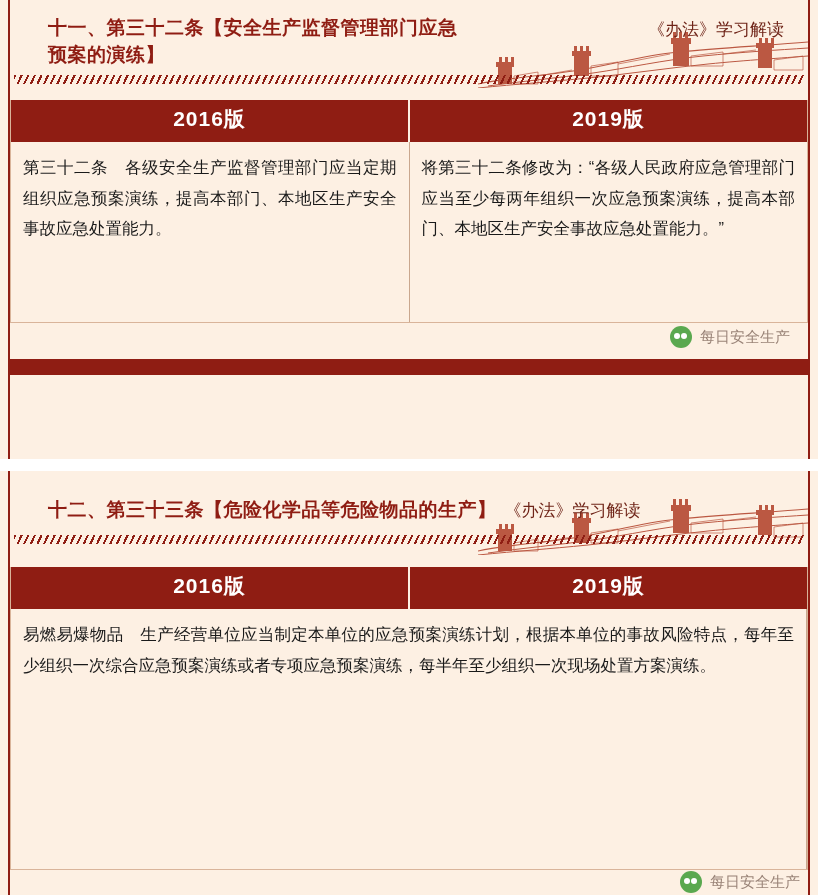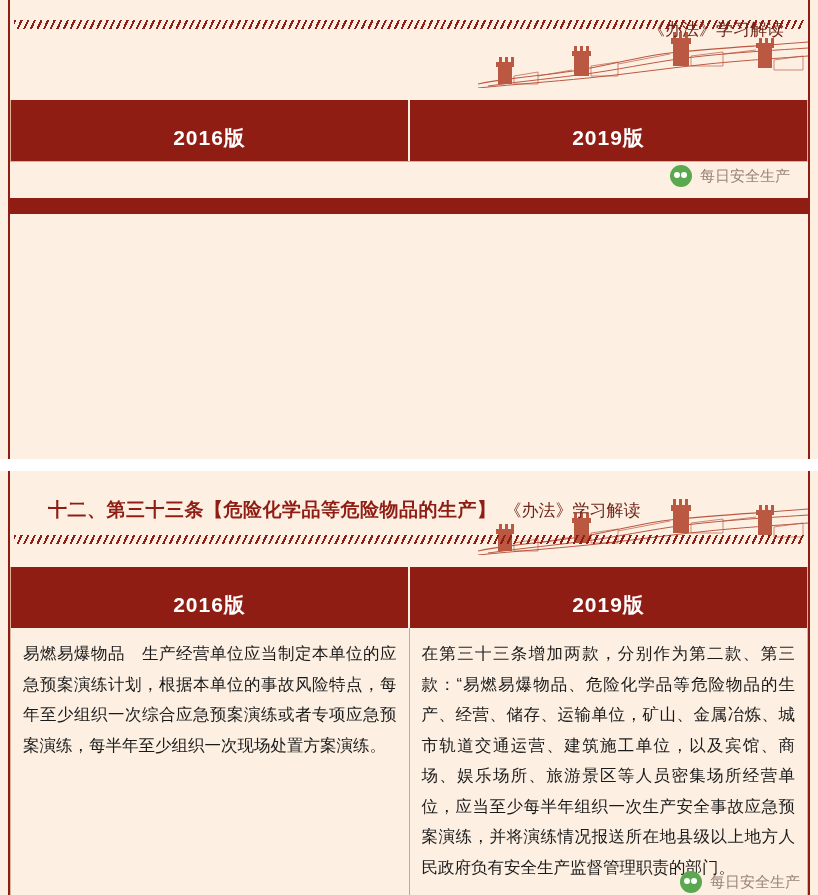--- a/index.html
+++ b/index.html
@@ -126,21 +126,21 @@
   .thead {
     display: flex;
     background: #8f1d13;
   }
   .thead .th {
     flex: 1 1 0;
     color: #ffffff;
     font-size: 21px;
     font-weight: bold;
     text-align: center;
-    padding: 24px 0 9px 0;
+    padding: 5px 0 9px 0;
     letter-spacing: 1px;
   }
   .thead .th.first {
     border-right: 2px solid #fdf0e3;
   }
   .tbody {
     display: flex;
     background: #fdf0e3;
   }
   .tbody .td {
@@ -261,28 +261,36 @@
           <path d="M213 30 L 245 26 L 245 40 L 213 40 Z"></path>
           <path d="M296 34 L 325 30 L 325 44 L 296 44 Z"></path>
           <path d="M60 50 L 94 44"></path>
           <path d="M140 38 L 192 28"></path>
           <path d="M245 28 L 278 24"></path>
         </g>
       </svg>
 
       <div class="sub-topright">《办法》学习解读</div>
 
+      <div class="title-line">
+        <span>十一、</span><span>第三十二条【安全生产监督管理部门应急</span>
+      </div>
+      <div class="title-line" style="margin-top:-2px;">预案的演练】</div>
 
       <div class="hatch"></div>
     </div>
 
     <div class="table">
       <div class="thead">
         <div class="th first">2016版</div>
         <div class="th">2019版</div>
+      </div>
+      <div class="tbody" style="min-height:180px;">
+        <div class="td first">第三十二条　各级安全生产监督管理部门应当定期组织应急预案演练，提高本部门、本地区生产安全事故应急处置能力。</div>
+        <div class="td">将第三十二条修改为：“各级人民政府应急管理部门应当至少每两年组织一次应急预案演练，提高本部门、本地区生产安全事故应急处置能力。”</div>
       </div>
     </div>
 
     <div class="watermark">
       <span class="wm-logo"></span>
       <span>每日安全生产</span>
     </div>
 
     <div class="sec-footbar"></div>
   </div>
@@ -340,21 +348,20 @@
       <div class="hatch" style="margin-top:12px;"></div>
     </div>
 
     <div class="table">
       <div class="thead">
         <div class="th first">2016版</div>
         <div class="th">2019版</div>
       </div>
       <div class="tbody" style="min-height:260px;">
         <div class="td first">易燃易爆物品　生产经营单位应当制定本单位的应急预案演练计划，根据本单位的事故风险特点，每年至少组织一次综合应急预案演练或者专项应急预案演练，每半年至少组织一次现场处置方案演练。</div>
-        <div class="td">在第三十三条增加两款，分别作为第二款、第三款：“易燃易爆物品、危险化学品等危险物品的生产、经营、储存、运输单位，矿山、金属冶炼、城市轨道交通运营、建筑施工单位，以及宾馆、商场、娱乐场所、旅游景区等人员密集场所经营单位，应当至少每半年组织一次生产安全事故应急预案演练，并将演练情况报送所在地县级以上地方人民政府负有安全生产监督管理职责的部门。</div>
       </div>
     </div>
   </div>
 
   <div class="watermark-bottom">
     <span class="wm-logo"></span>
     <span>每日安全生产</span>
   </div>
 
 </div>

